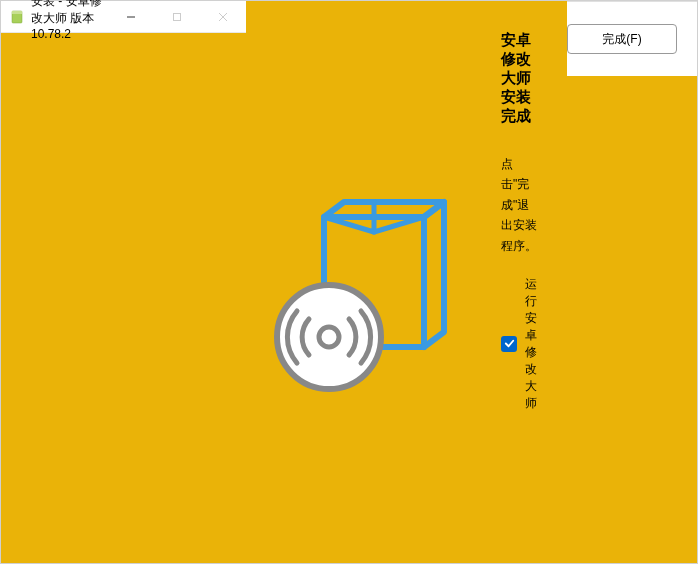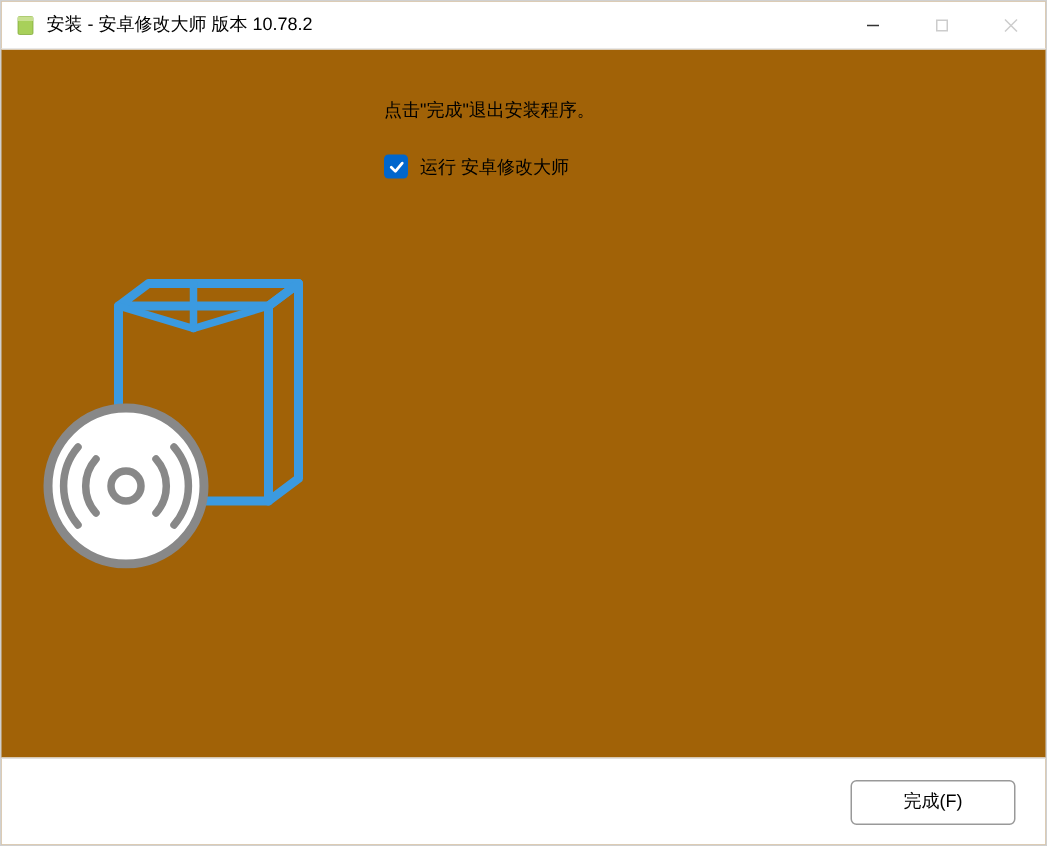--- a/index.html
+++ b/index.html
@@ -10,24 +10,24 @@
     body {
       font-family: "Microsoft YaHei", "Segoe UI", Tahoma, sans-serif;
       background: #f0f0f0;
       width: 698px;
       height: 564px;
       overflow: hidden;
     }
     .window {
       width: 698px;
       height: 564px;
-      background: #a16207;
+      background: #eab308;
       border: 1px solid #d0d0d0;
       display: flex;
-      flex-direction: column;
+      flex-direction: row;
     }
     .titlebar {
       height: 32px;
       display: flex;
       align-items: center;
       padding-left: 8px;
       border-bottom: 1px solid #e8e8e8;
       background: #ffffff;
     }
     .titlebar-icon {
@@ -84,20 +84,21 @@
       margin-bottom: 28px;
     }
     .body-text {
       font-size: 12px;
       color: #000;
       line-height: 1.7;
       margin-bottom: 18px;
     }
     .checkbox-row {
       display: flex;
+      align-items: center;
       margin-top: 20px;
     }
     .checkbox {
       width: 16px;
       height: 16px;
       background: #0066cc;
       border-radius: 3px;
       display: flex;
       align-items: center;
       justify-content: center;
@@ -106,21 +107,21 @@
     }
     .checkbox svg {
       width: 11px;
       height: 11px;
     }
     .checkbox-label {
       font-size: 12px;
       color: #000;
     }
     .footer {
-      height: 58px;
+      height: 75px;
       border-top: 1px solid #e0e0e0;
       display: flex;
       align-items: center;
       justify-content: flex-end;
       padding-right: 20px;
       background: #ffffff;
     }
     .finish-btn {
       width: 110px;
       height: 30px;
@@ -193,20 +194,21 @@
             <path d="M -20 -18 A 27 27 0 0 0 -20 18" fill="none" stroke="#888" stroke-width="5" stroke-linecap="round"></path>
             <path d="M -32 -26 A 40 40 0 0 0 -32 26" fill="none" stroke="#888" stroke-width="5" stroke-linecap="round"></path>
             <path d="M 20 -18 A 27 27 0 0 1 20 18" fill="none" stroke="#888" stroke-width="5" stroke-linecap="round"></path>
             <path d="M 32 -26 A 40 40 0 0 1 32 26" fill="none" stroke="#888" stroke-width="5" stroke-linecap="round"></path>
           </g>
         </svg>
       </div>
     </div>
 
     <div class="right-panel">
+      <div class="heading">安卓修改大师 安装完成</div>
       <div class="body-text">点击"完成"退出安装程序。</div>
       <div class="checkbox-row">
         <div class="checkbox">
           <svg viewBox="0 0 12 12">
               <path d="M2 6 L5 9 L10 3" stroke="#fff" stroke-width="2" fill="none" stroke-linecap="round" stroke-linejoin="round"></path>
             </svg>
         </div>
         <div class="checkbox-label">运行 安卓修改大师</div>
       </div>
     </div>

